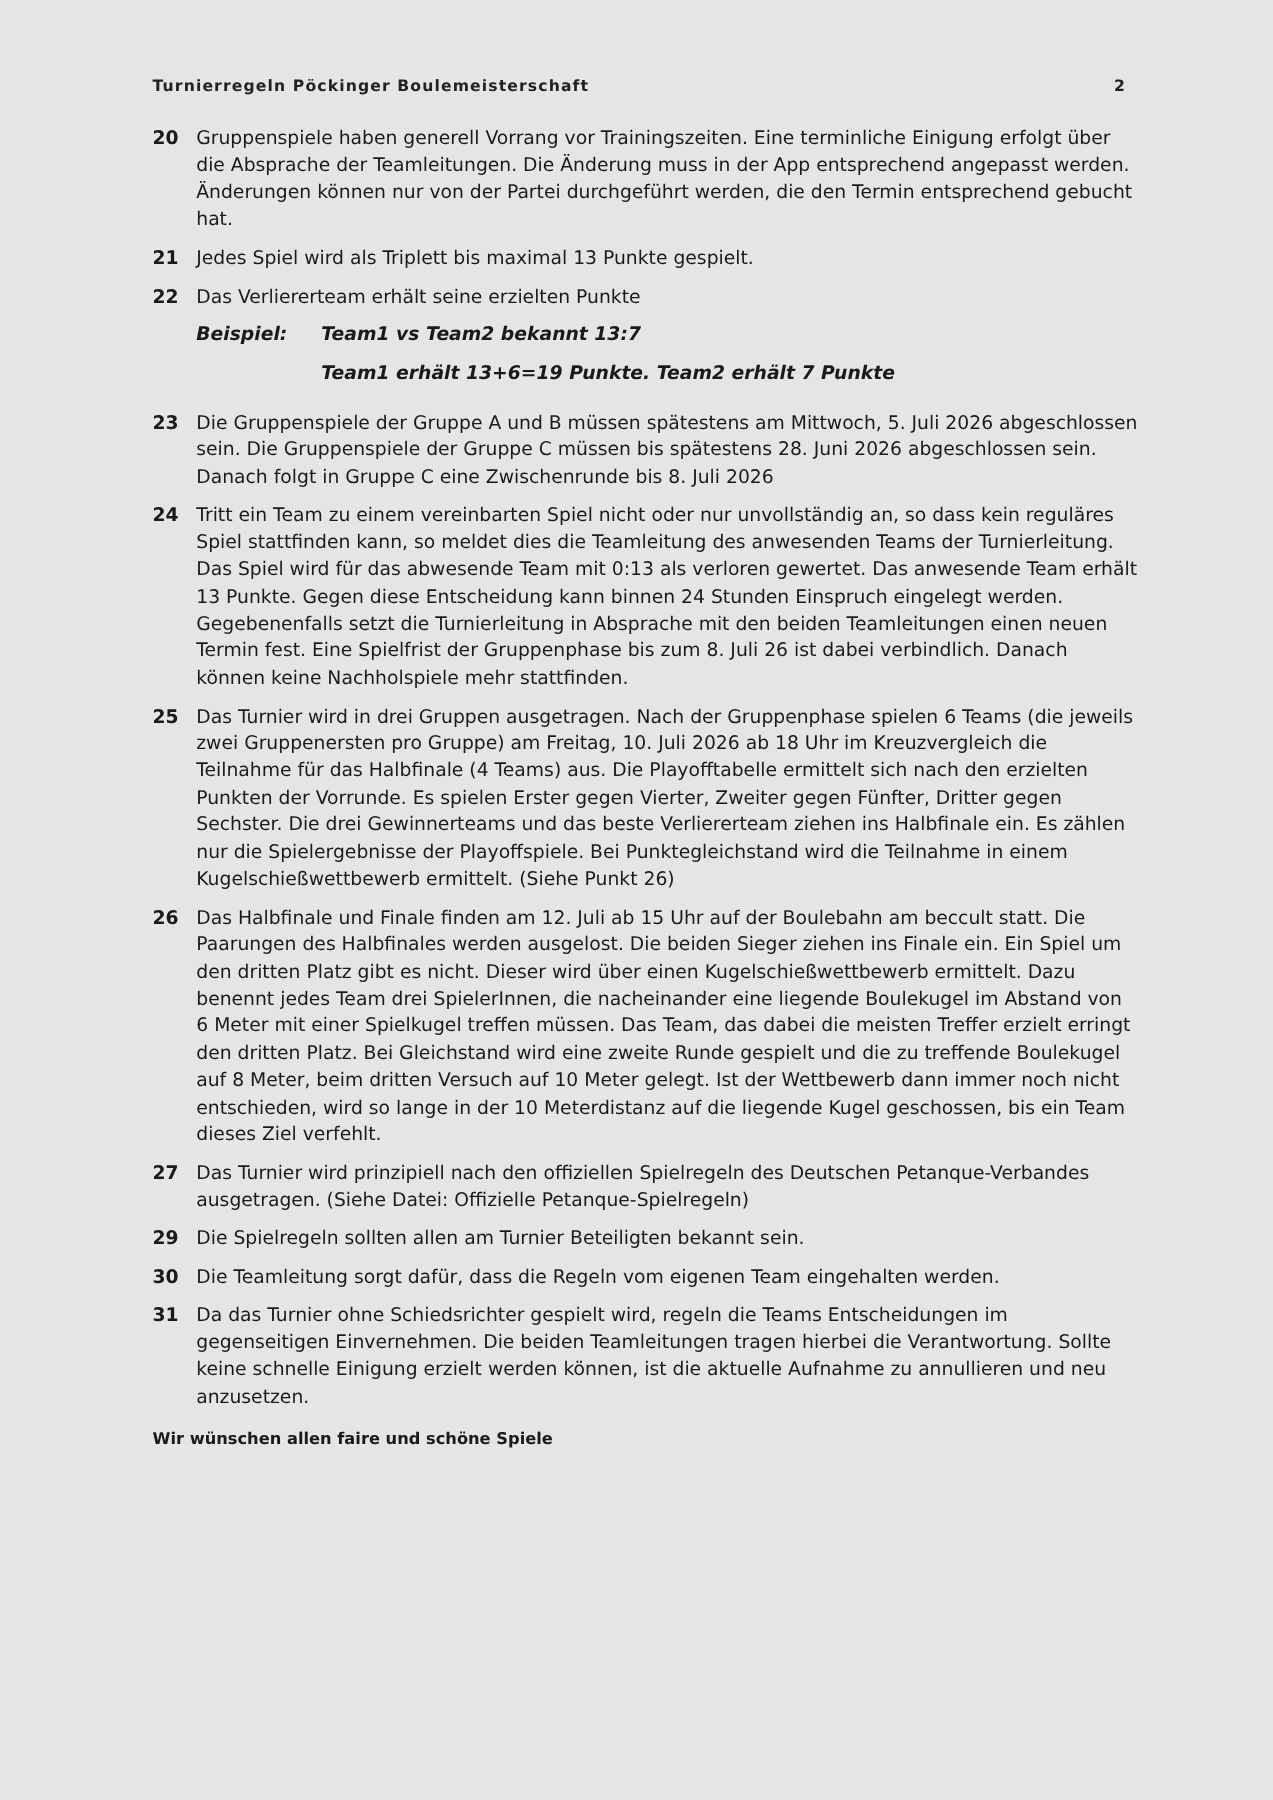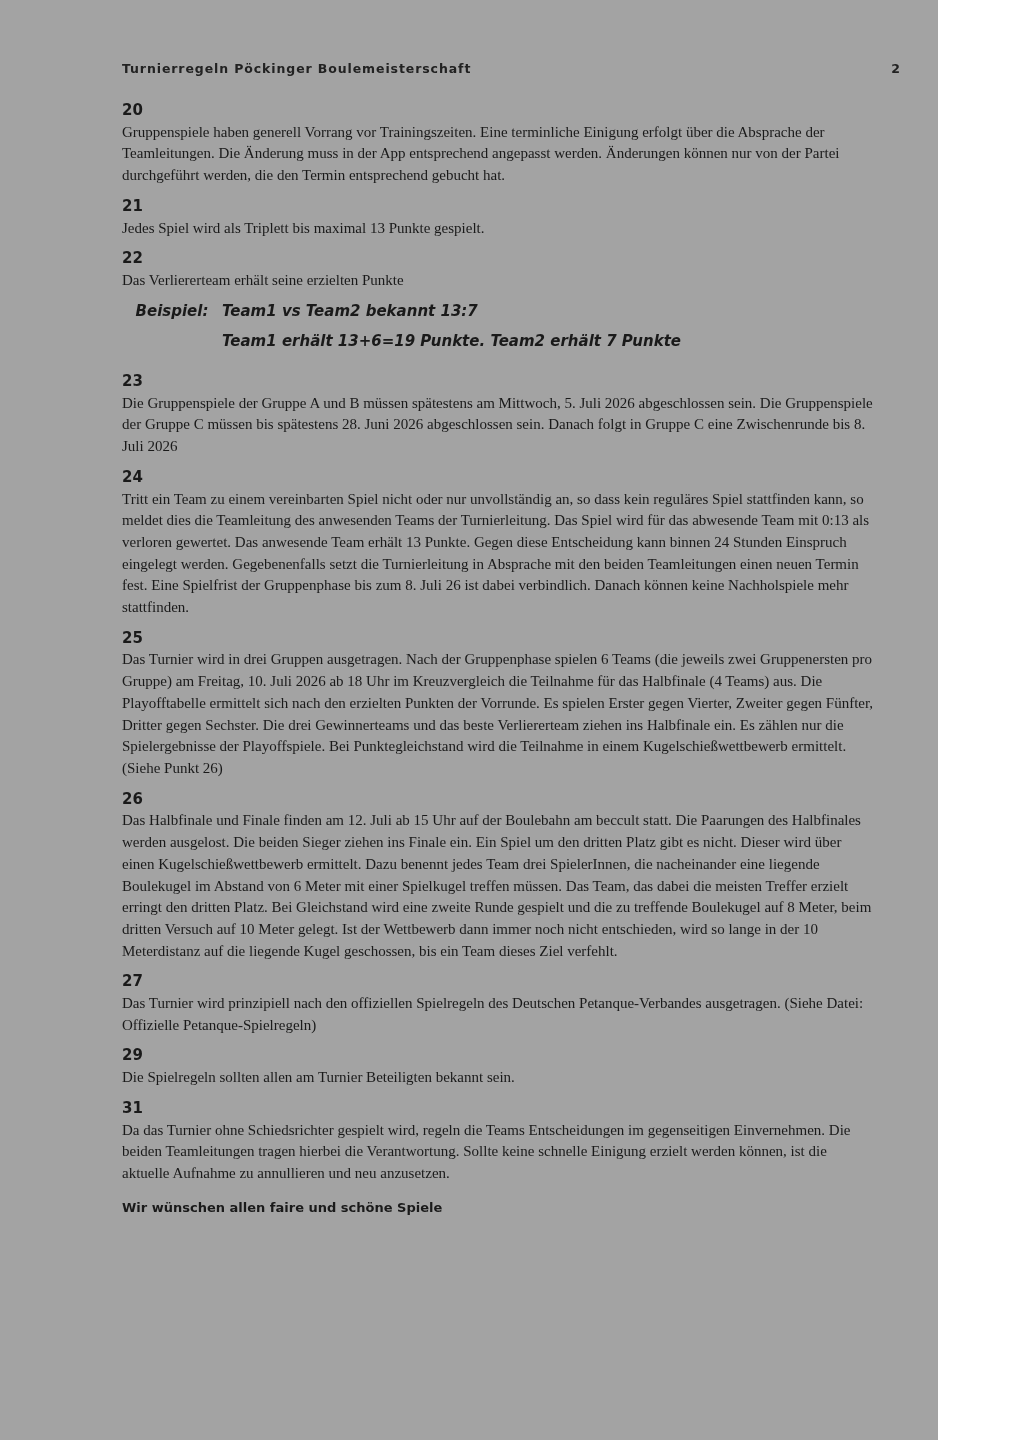--- a/index.html
+++ b/index.html
@@ -2,23 +2,23 @@
 <html lang="de"><head>
 <meta charset="utf-8">
 <style>
   html, body {
     margin: 0;
     padding: 0;
     background: #ffffff;
   }
   .page {
     position: relative;
-    width: 938px;
+    width: 1018px;
     height: 1440px;
-    background: #a3a3a3;
+    background: #e5e5e5;
     font-family: "DejaVu Sans", "Liberation Sans", sans-serif;
     color: #1a1a1a;
     overflow: hidden;
   }
   .doc-header {
     position: absolute;
     top: 61px;
     left: 122px;
     width: 778px;
     display: flex;
@@ -36,43 +36,40 @@
     position: absolute;
     top: 100px;
     left: 122px;
     width: 800px;
     font-size: 15px;
     line-height: 21.7px;
   }
   .rule {
     display: flex;
     margin-bottom: 9px;
-    flex-direction: column;
   }
   .rule .num {
     width: 35px;
     flex-shrink: 0;
     font-weight: bold;
   }
   .rule .body {
     width: 765px;
   }
   .body p {
     margin: 0 12px 9px 0;
-    font-family: Liberation Serif, serif;
   }
   .body p:last-child {
     margin-bottom: 0;
   }
   .example-row {
     display: flex;
     font-weight: bold;
     font-style: italic;
     margin: 0 0 9px 0;
-    text-align: center;
   }
   .example-row .ex-label {
     width: 100px;
     flex-shrink: 0;
   }
   .bold {
     font-weight: bold;
   }
   .closing {
     margin: 12px 0 0 0;
@@ -158,20 +155,26 @@
     </div>
 
 
     <div class="rule">
       <span class="num">29</span>
       <div class="body">
         <p>Die Spielregeln sollten allen am Turnier Beteiligten bekannt sein.</p>
       </div>
     </div>
 
+    <div class="rule">
+      <span class="num">30</span>
+      <div class="body">
+        <p>Die Teamleitung sorgt dafür, dass die Regeln vom eigenen Team eingehalten werden.</p>
+      </div>
+    </div>
 
     <div class="rule">
       <span class="num">31</span>
       <div class="body">
         <p>Da das Turnier ohne Schiedsrichter gespielt wird, regeln die Teams Entscheidungen im gegenseitigen Einvernehmen. Die beiden Teamleitungen tragen hierbei die Verantwortung. Sollte keine schnelle Einigung erzielt werden können, ist die aktuelle Aufnahme zu annullieren und neu anzusetzen.</p>
       </div>
     </div>
 
     <p class="closing">Wir wünschen allen faire und schöne Spiele</p>
 

